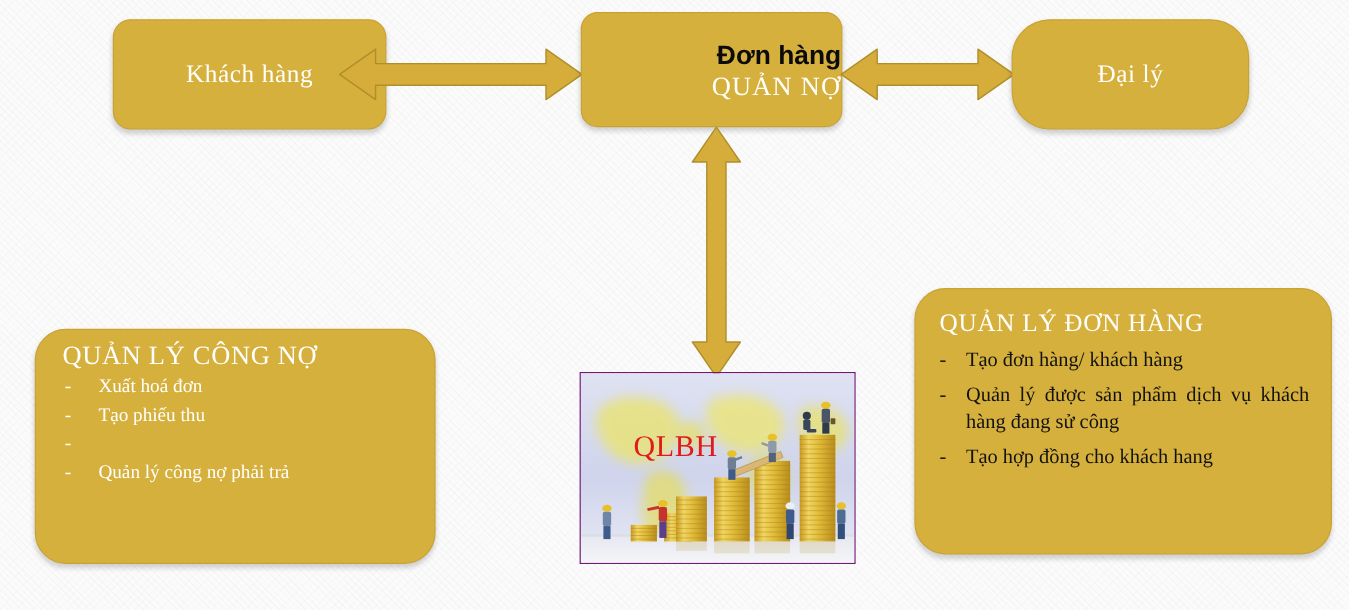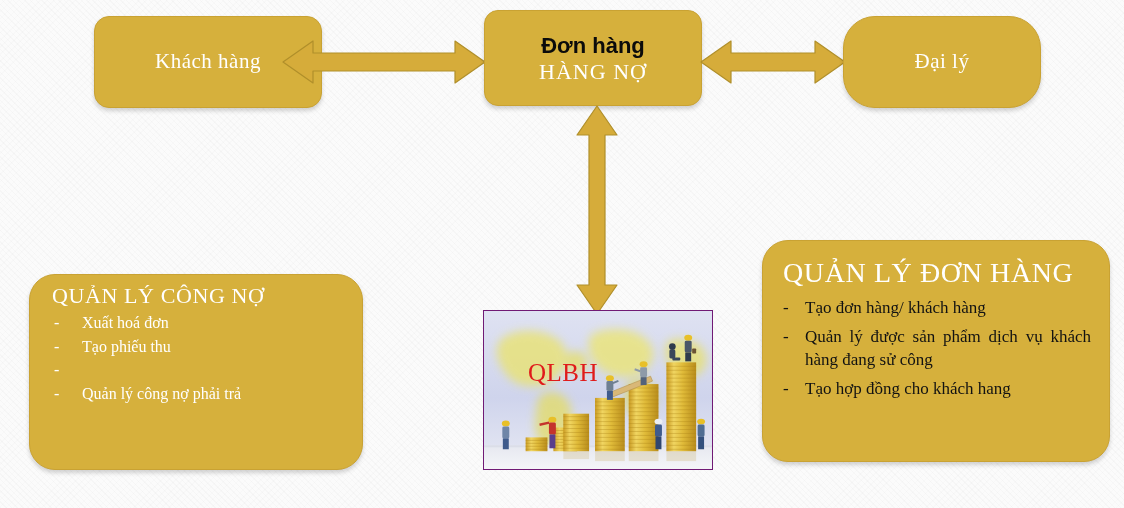--- a/index.html
+++ b/index.html
@@ -66,21 +66,21 @@
 
   
   #box-don-hang {
     left: 484px;
     top: 10px;
     width: 218px;
     height: 96px;
     border-radius: 14px;
     display: flex;
     flex-direction: column;
-    align-items: center;
+    align-items: flex-end;
     justify-content: center;
     padding-top: 2px;
   }
   .hub-line1 {
     font-family: "Liberation Sans", sans-serif;
     font-size: 22px;
     font-weight: bold;
     color: #0b0b0b;
     line-height: 1.1;
     margin-bottom: 2px;
@@ -141,21 +141,21 @@
   .panel-title {
     font-family: "Liberation Serif", serif;
     font-size: 22px;
     color: #ffffff;
     letter-spacing: 0.6px;
     line-height: 1.15;
     margin-bottom: 4px;
     white-space: nowrap;
   }
   #box-don-hang-panel .panel-title {
-    font-size: 28px;
+    font-size: 21px;
     margin-bottom: 8px;
   }
 
   .panel-list {
     list-style: none;
     margin: 0;
     padding: 0;
   }
   .panel-item {
     display: flex;
@@ -226,21 +226,21 @@
   </div>
 
   <div class="arrow-h" id="arrow-left">
     <svg width="206" height="54" viewBox="0 0 206 54" xmlns="http://www.w3.org/2000/svg">
       <polygon points="2,27 32,6 32,18 174,18 174,6 204,27 174,48 174,36 32,36 32,48" fill="#d6ac3a" stroke="#b08f2a" stroke-width="1.2" stroke-linejoin="round"></polygon>
     </svg>
   </div>
 
   <div class="gbox" id="box-don-hang">
     <span class="hub-line1">Đơn hàng</span>
-    <span class="hub-line2">HÀNG NỢ</span>
+    <span class="hub-line2">QUẢN NỢ</span>
   </div>
 
   <div class="arrow-h" id="arrow-right">
     <svg width="148" height="54" viewBox="0 0 148 54" xmlns="http://www.w3.org/2000/svg">
       <polygon points="2,27 32,6 32,18 116,18 116,6 146,27 116,48 116,36 32,36 32,48" fill="#d6ac3a" stroke="#b08f2a" stroke-width="1.2" stroke-linejoin="round"></polygon>
     </svg>
   </div>
 
   <div class="gbox node-top" id="box-dai-ly">
     <span class="node-label">Đại lý</span>

